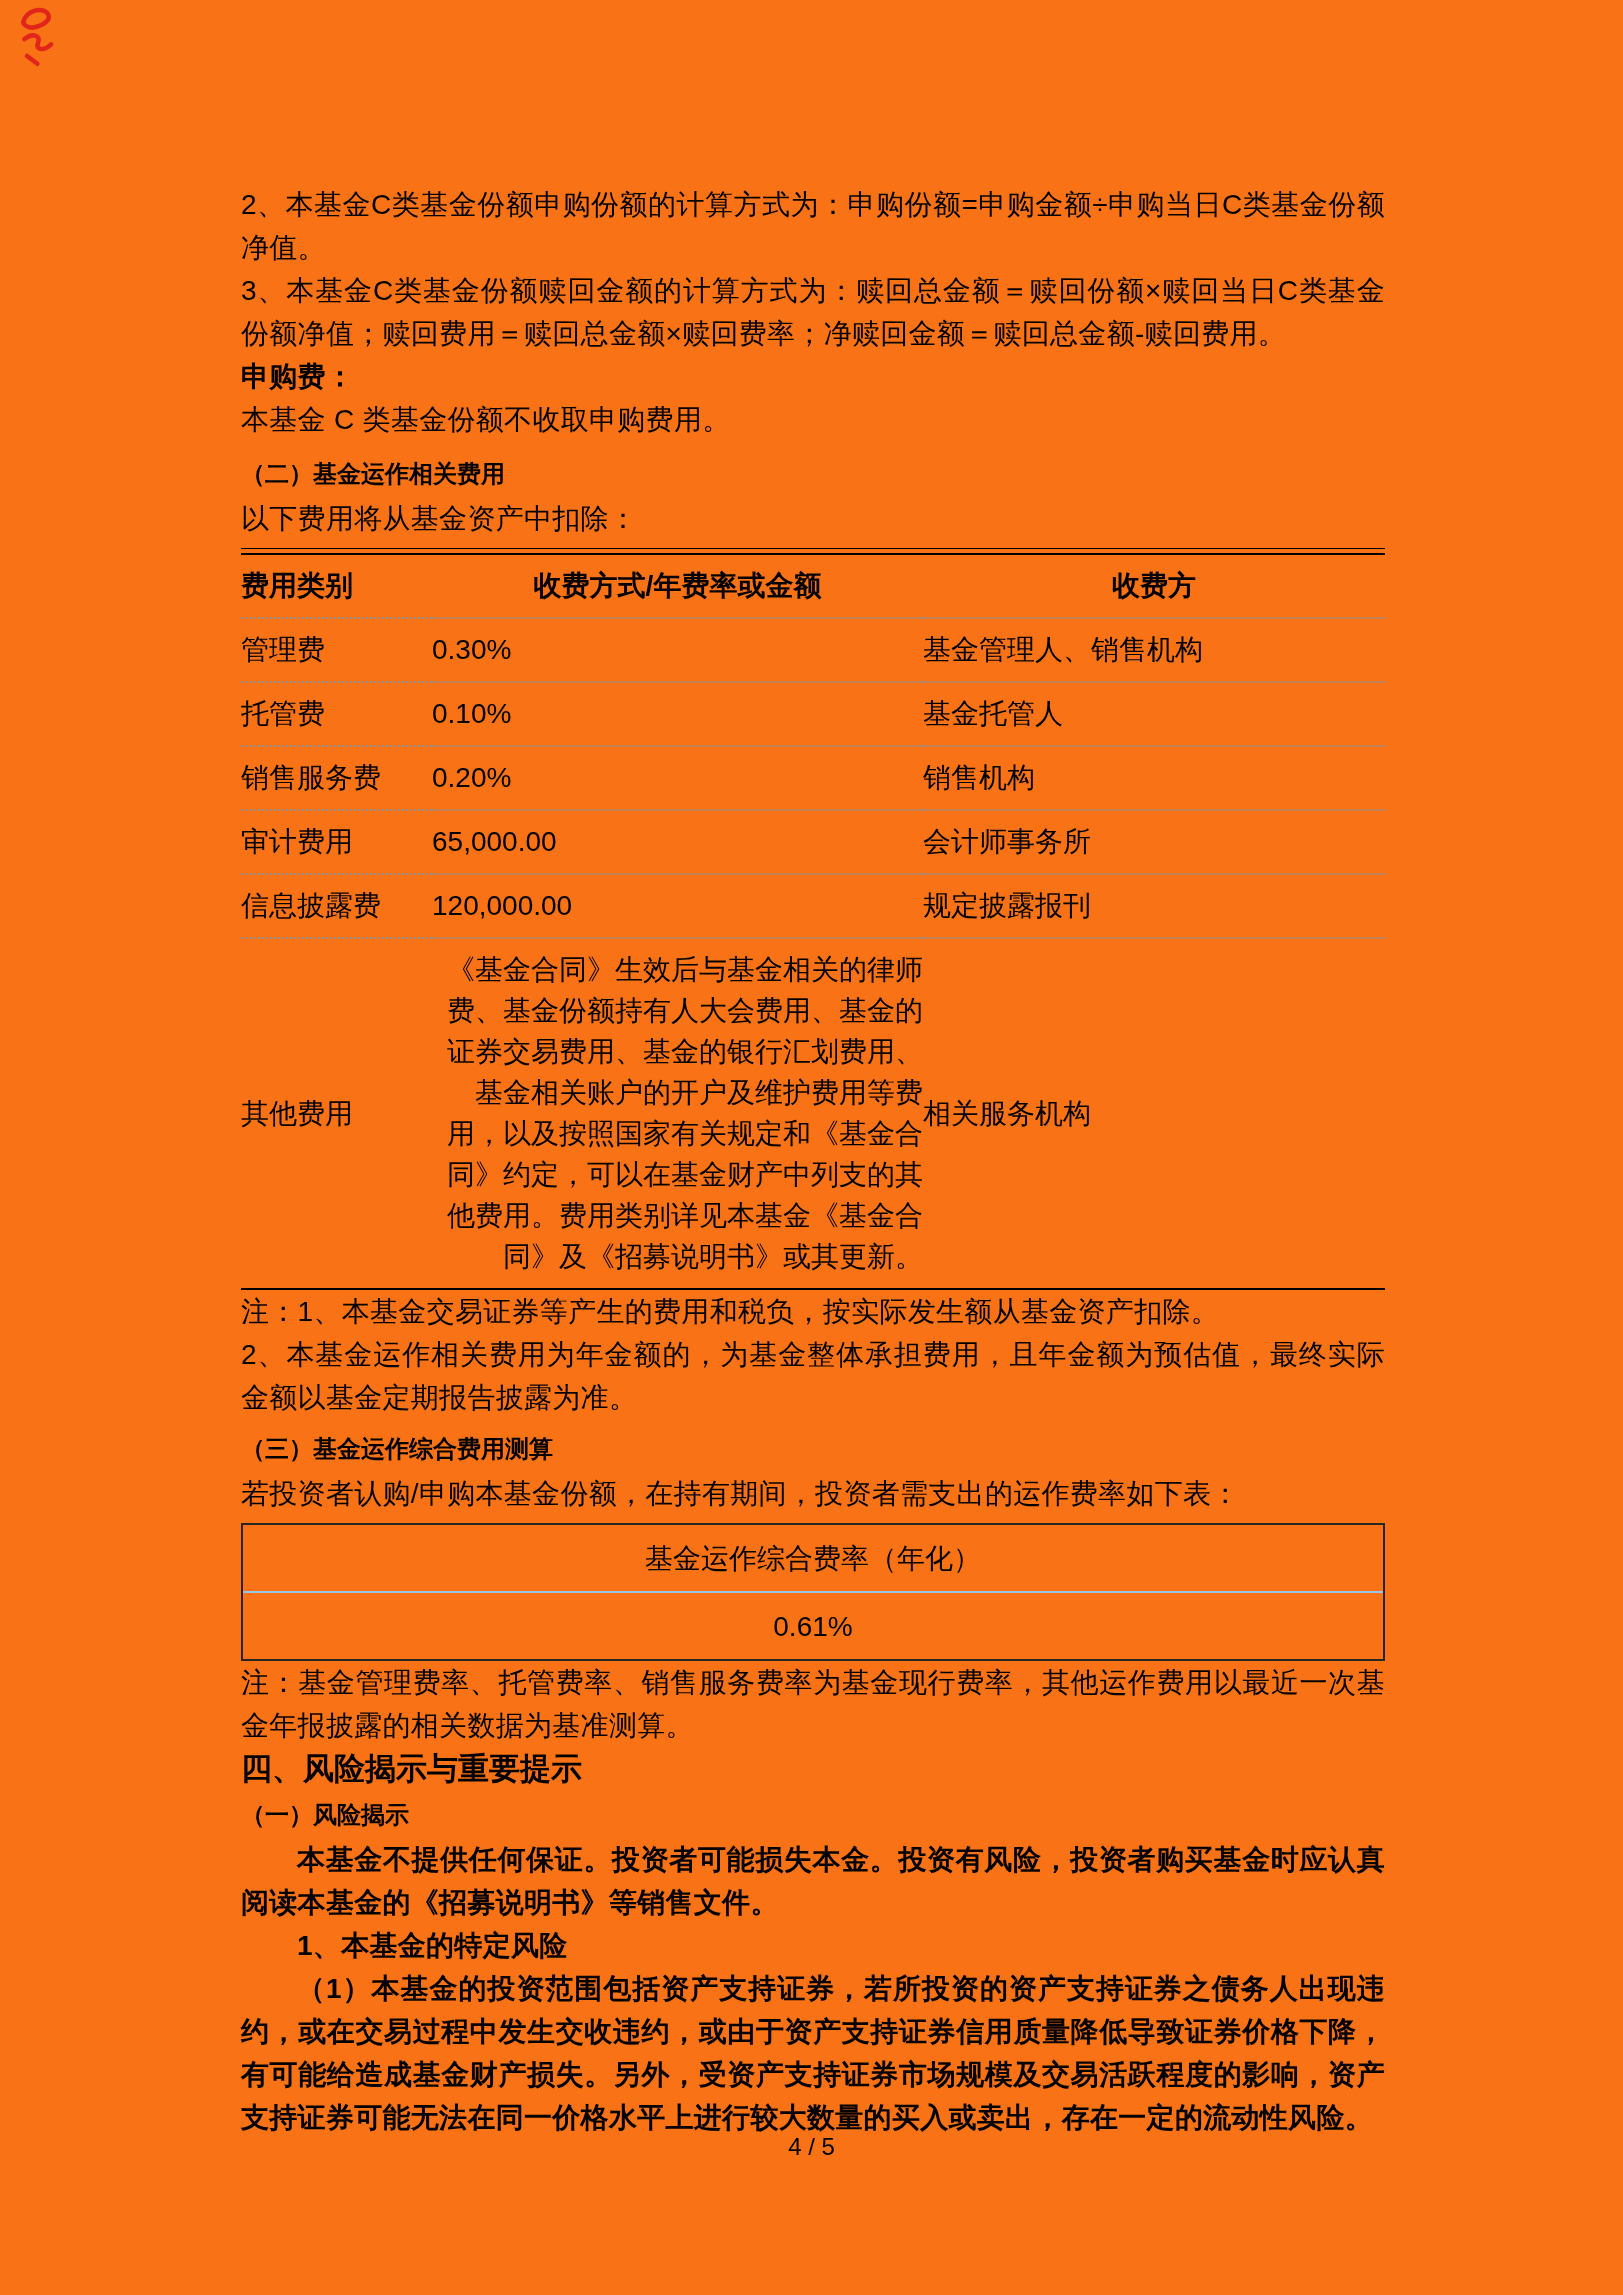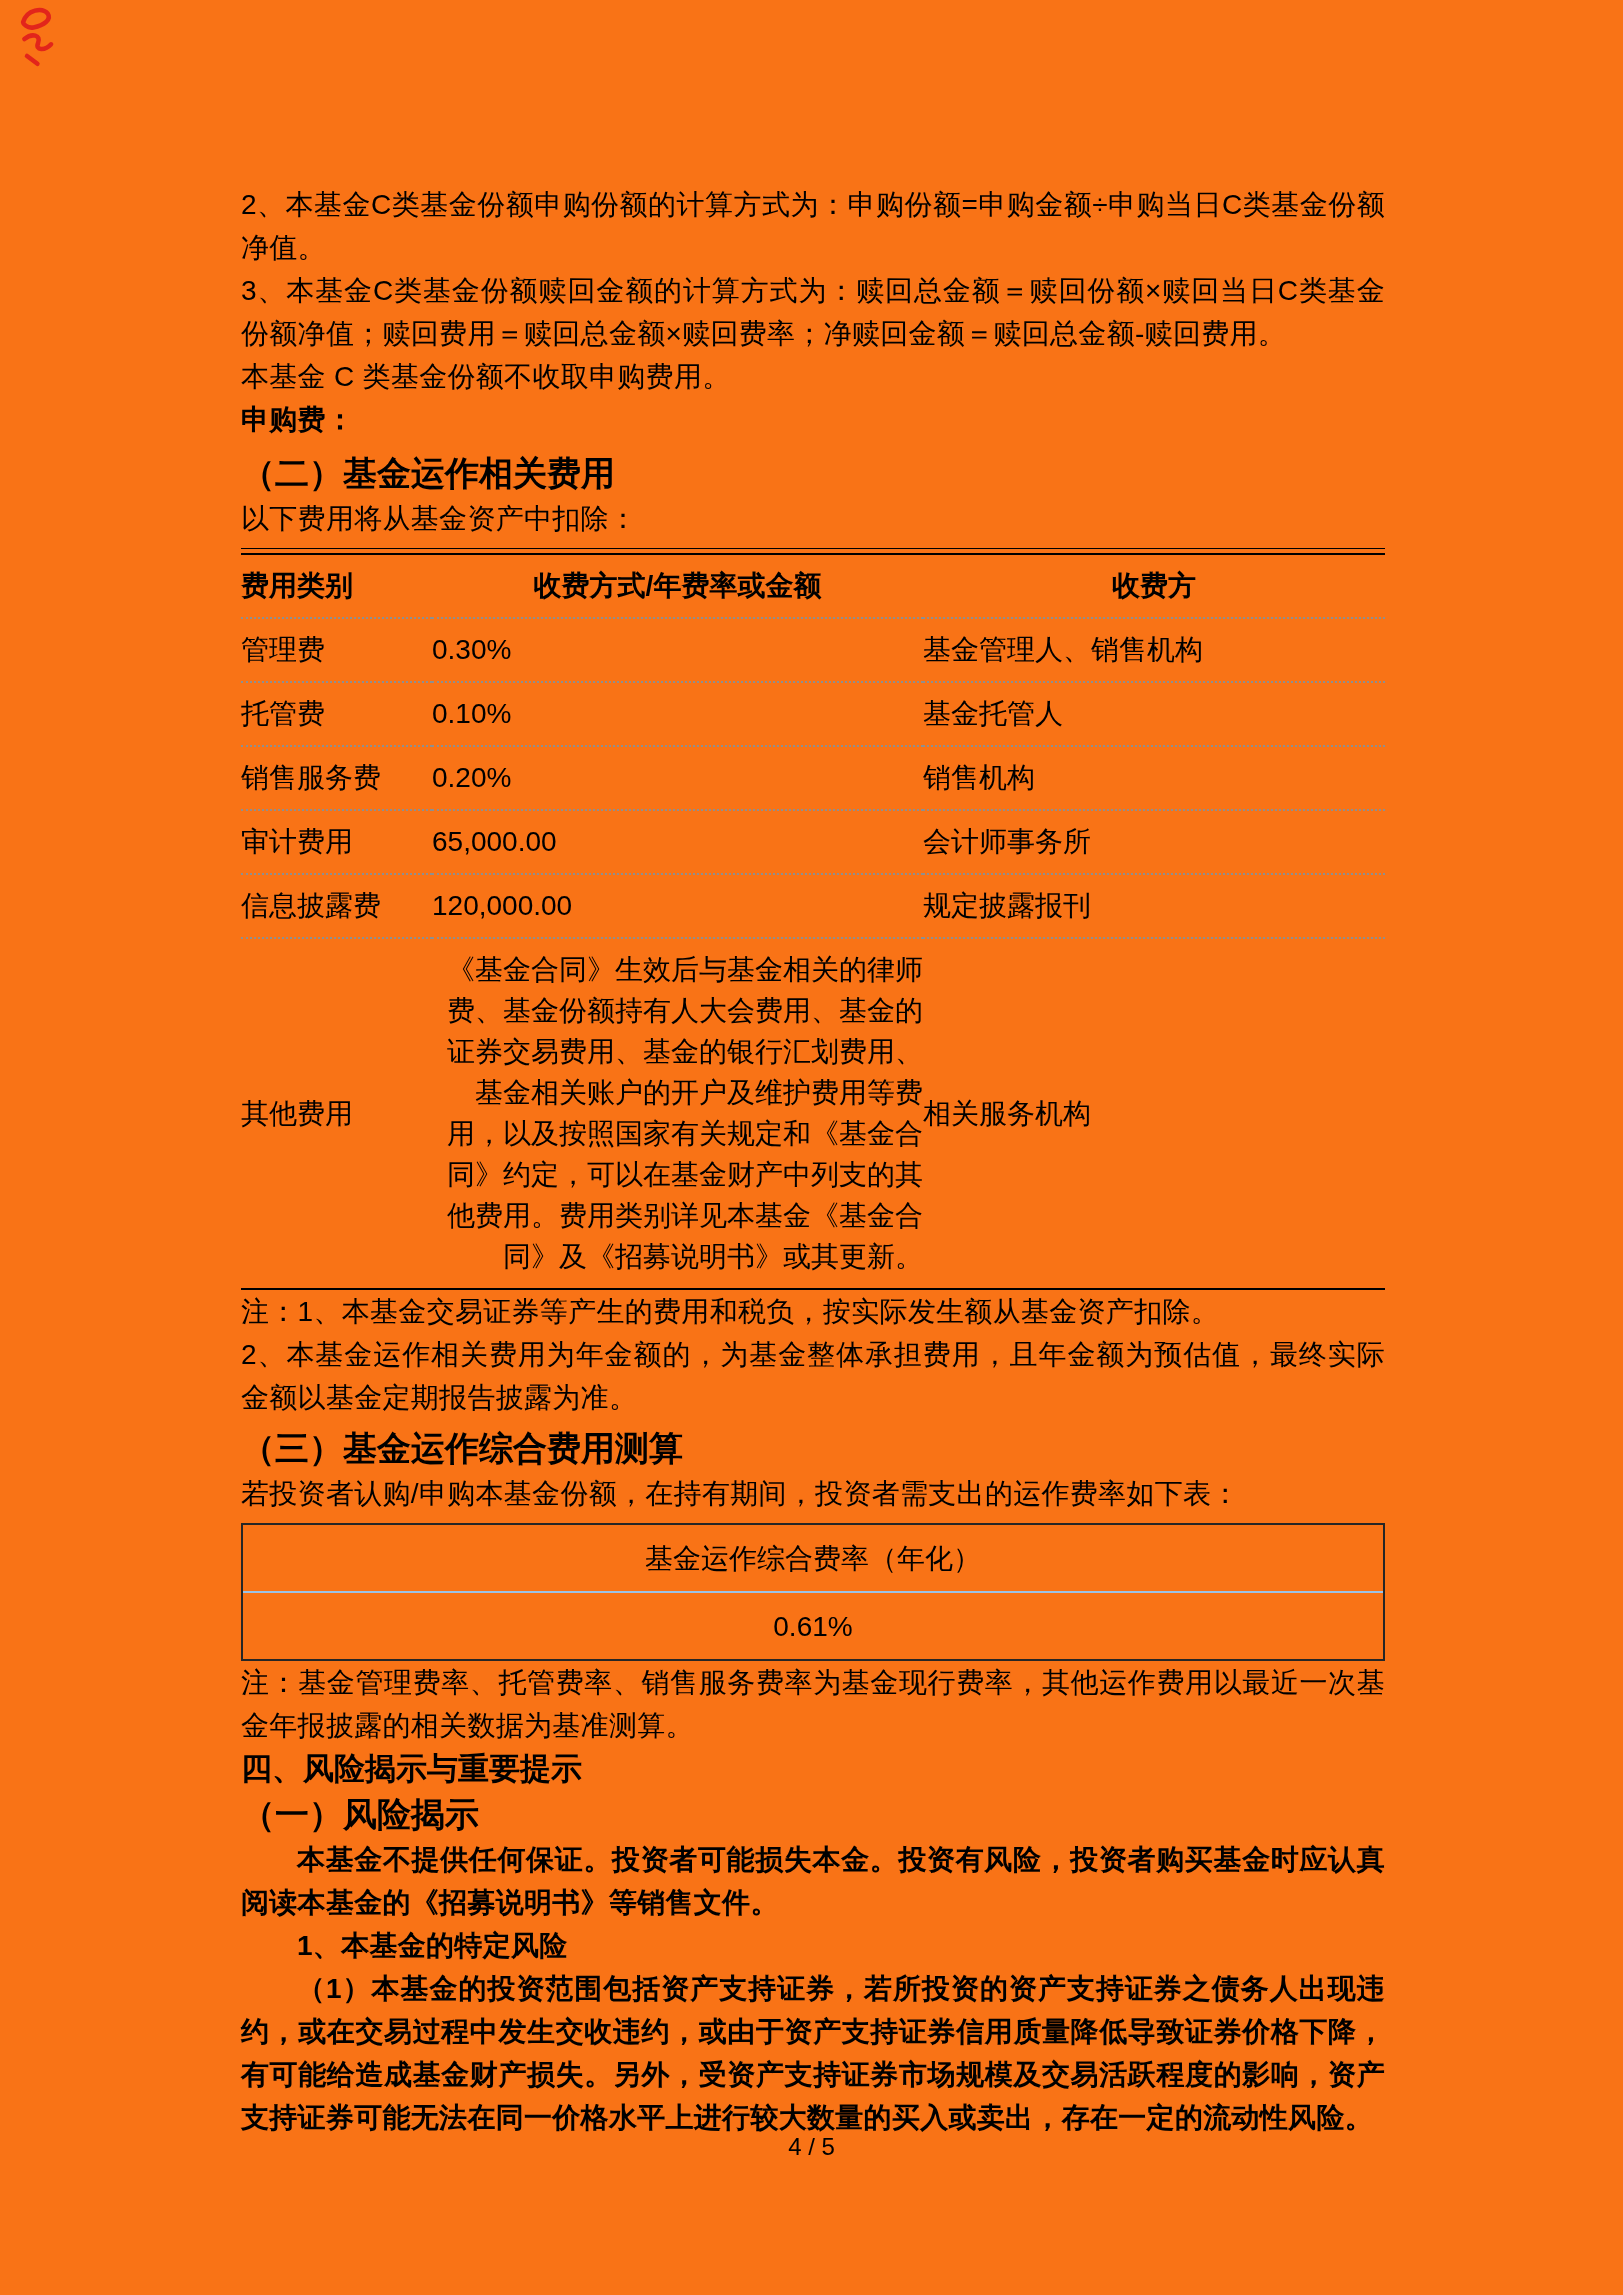--- a/index.html
+++ b/index.html
@@ -29,21 +29,21 @@
     margin: 0;
     font-size: 28px;
     line-height: 43px;
     text-align: justify;
     letter-spacing: 0.3px;
   }
   p.bold { font-weight: bold; }
   p.indent { text-indent: 56px; font-weight: bold; }
   h2 {
     margin: 0;
-    font-size: 34px;
+    font-size: 24px;
     line-height: 47px;
     font-weight: bold;
   }
   .h2-s2 { margin-top: 9.2px; }
   .h2-s3 { margin-top: 6.5px; }
   .h2-s4 { margin-top: 0; font-size: 31px; line-height: 44px; }
   .h2-s41 { margin-top: 0; }
 
   .fee-table-wrap {
     margin-top: 7.9px;
@@ -115,22 +115,22 @@
   <svg class="red-mark" viewBox="0 0 80 100">
     <path d="M14,28 C20,8 44,5 52,15 C58,24 46,33 30,36 C20,38 14,30 14,28" fill="none" stroke="#e2251b" stroke-width="7" stroke-linecap="round" style="stroke: rgb(226, 37, 27);"></path>
     <path d="M16,54 C28,44 42,48 37,60 C32,72 48,72 57,62" fill="none" stroke="#e2251b" stroke-width="7" stroke-linecap="round" style="stroke: rgb(226, 37, 27);"></path>
     <path d="M20,80 L36,92" fill="none" stroke="#e2251b" stroke-width="7" stroke-linecap="round" style="stroke: rgb(226, 37, 27);"></path>
   </svg>
 
   <div class="content">
 
     <p class="body">2、本基金C类基金份额申购份额的计算方式为：申购份额=申购金额÷申购当日C类基金份额净值。</p>
     <p class="body">3、本基金C类基金份额赎回金额的计算方式为：赎回总金额＝赎回份额×赎回当日C类基金份额净值；赎回费用＝赎回总金额×赎回费率；净赎回金额＝赎回总金额-赎回费用。</p>
+    <p class="body bold">申购费：</p>
     <p class="body">本基金 C 类基金份额不收取申购费用。</p>
-    <p class="body bold">申购费：</p>
 
     <h2 class="h2-s2">（二）基金运作相关费用</h2>
     <p class="body">以下费用将从基金资产中扣除：</p>
 
     <div class="fee-table-wrap">
       <table class="fee-table">
         <colgroup>
           <col class="col-c1">
             <col class="col-c2">
             <col>

